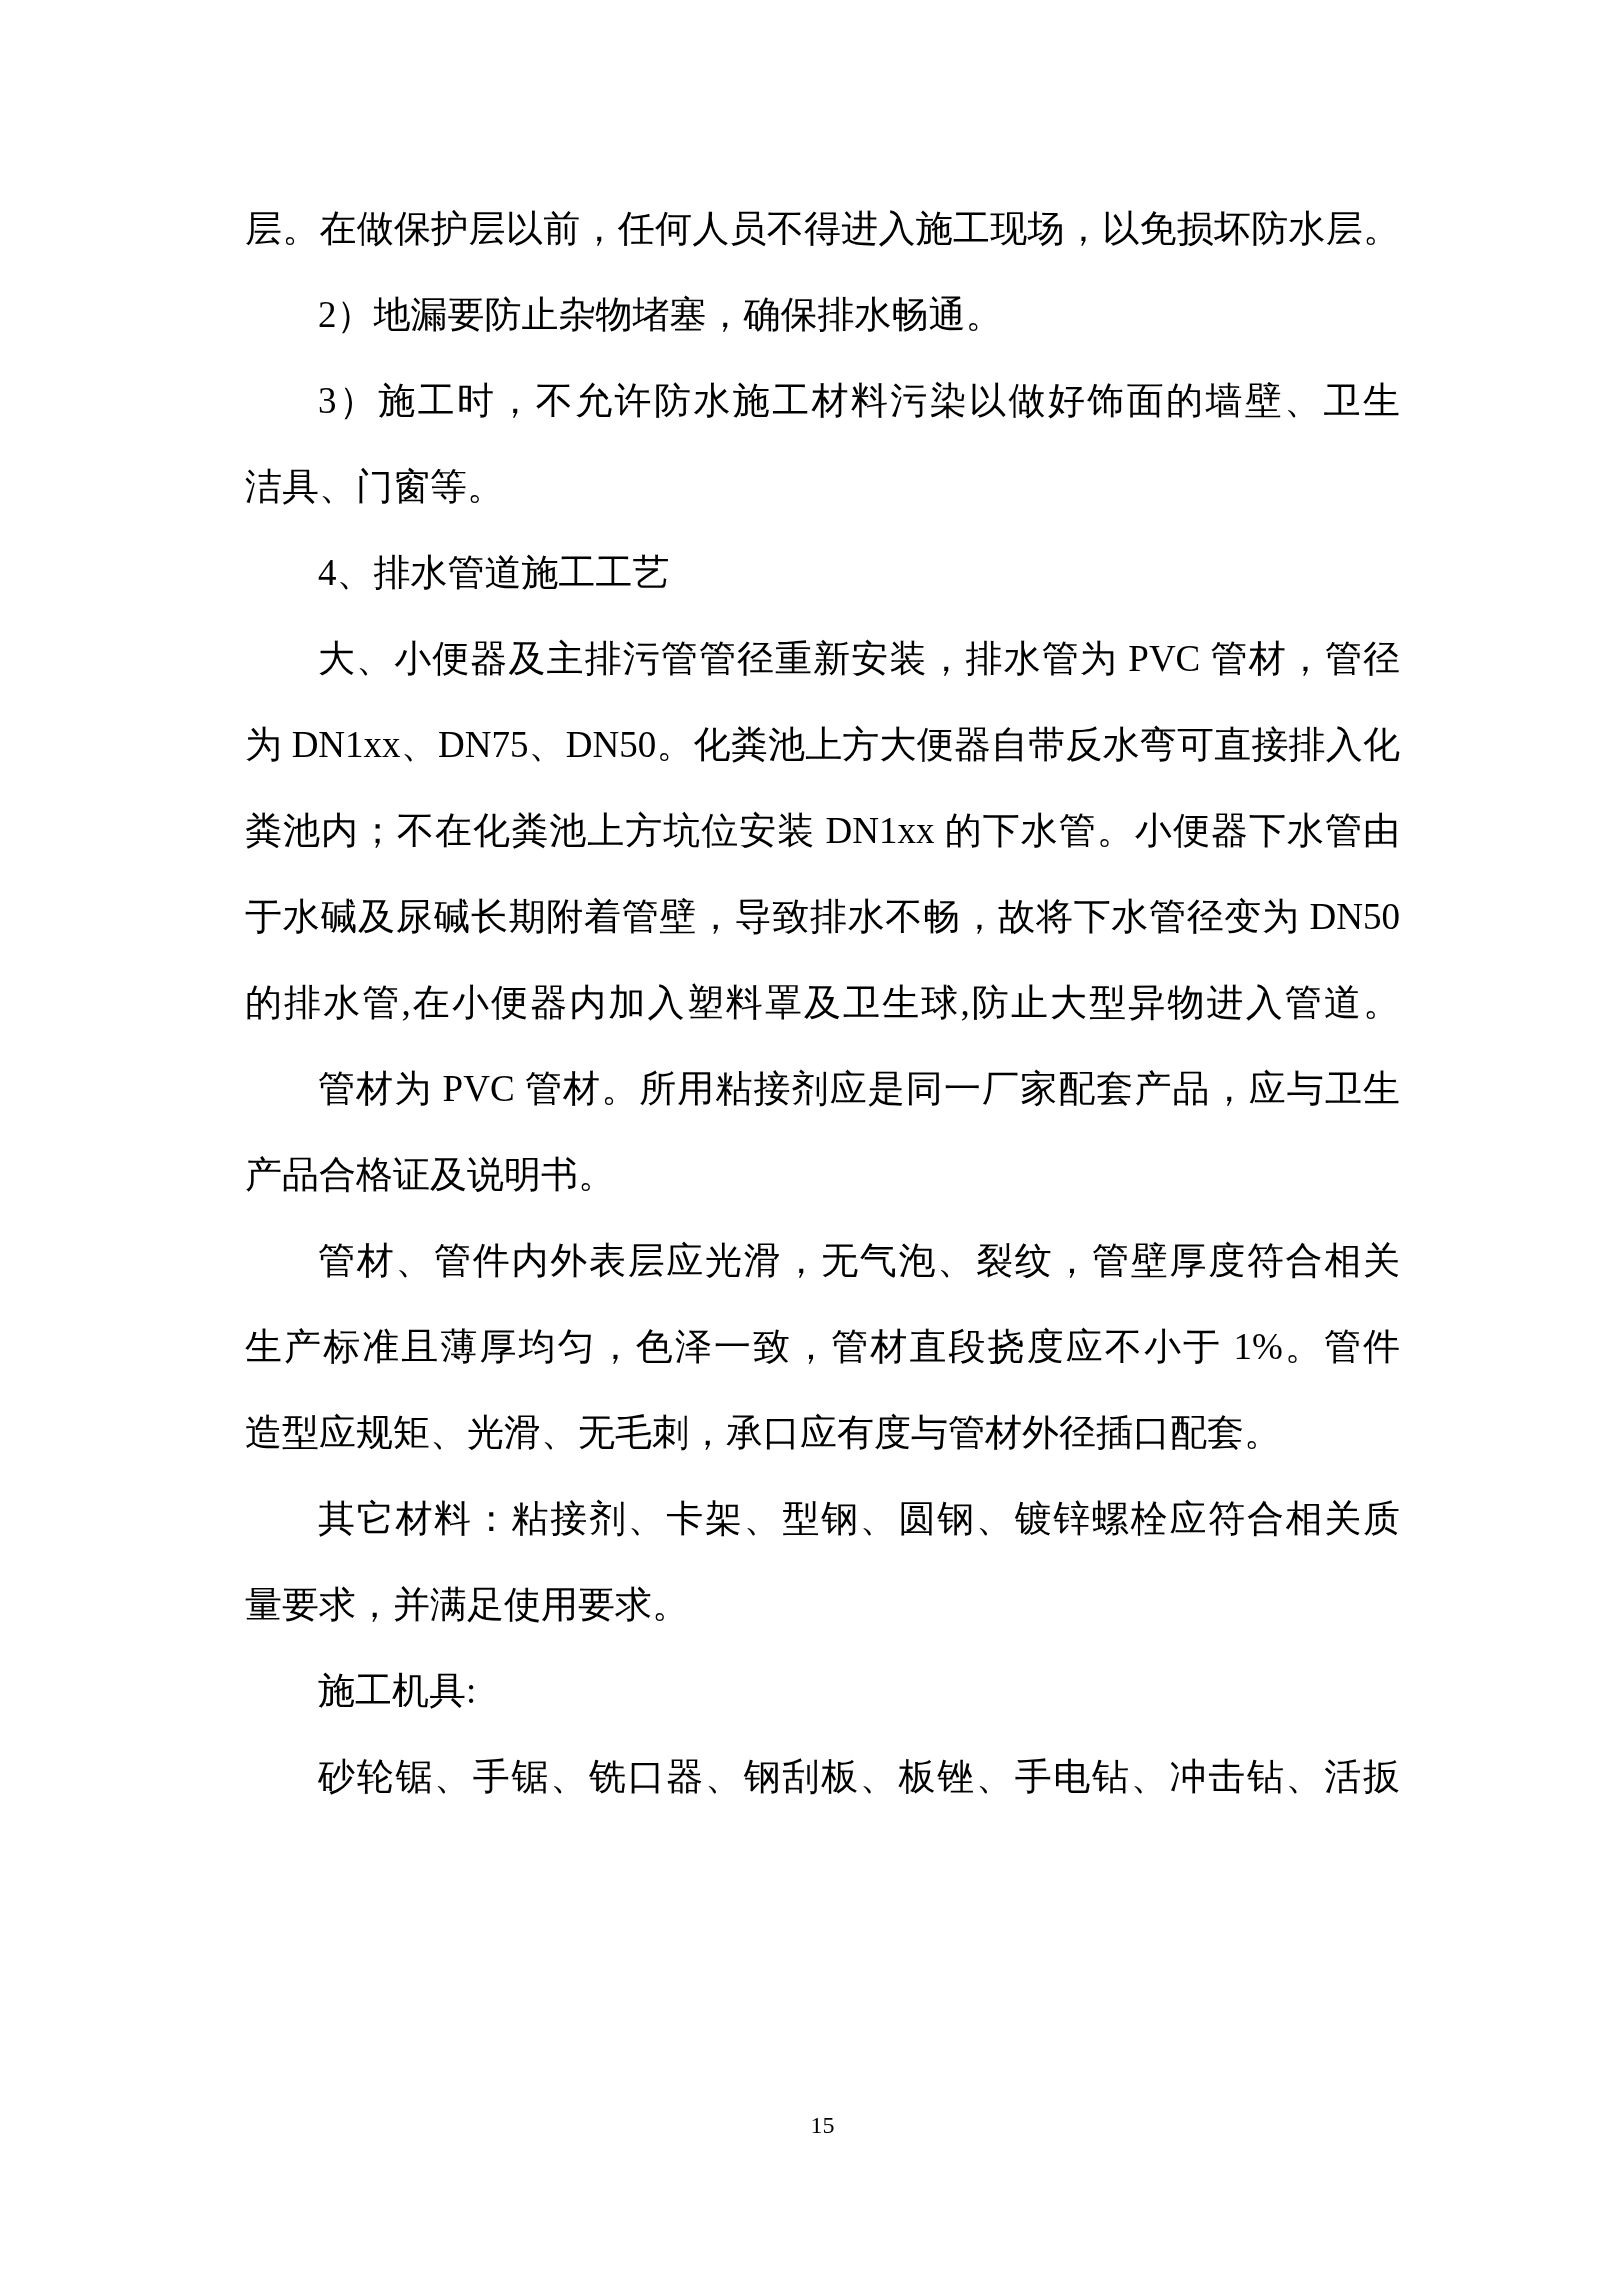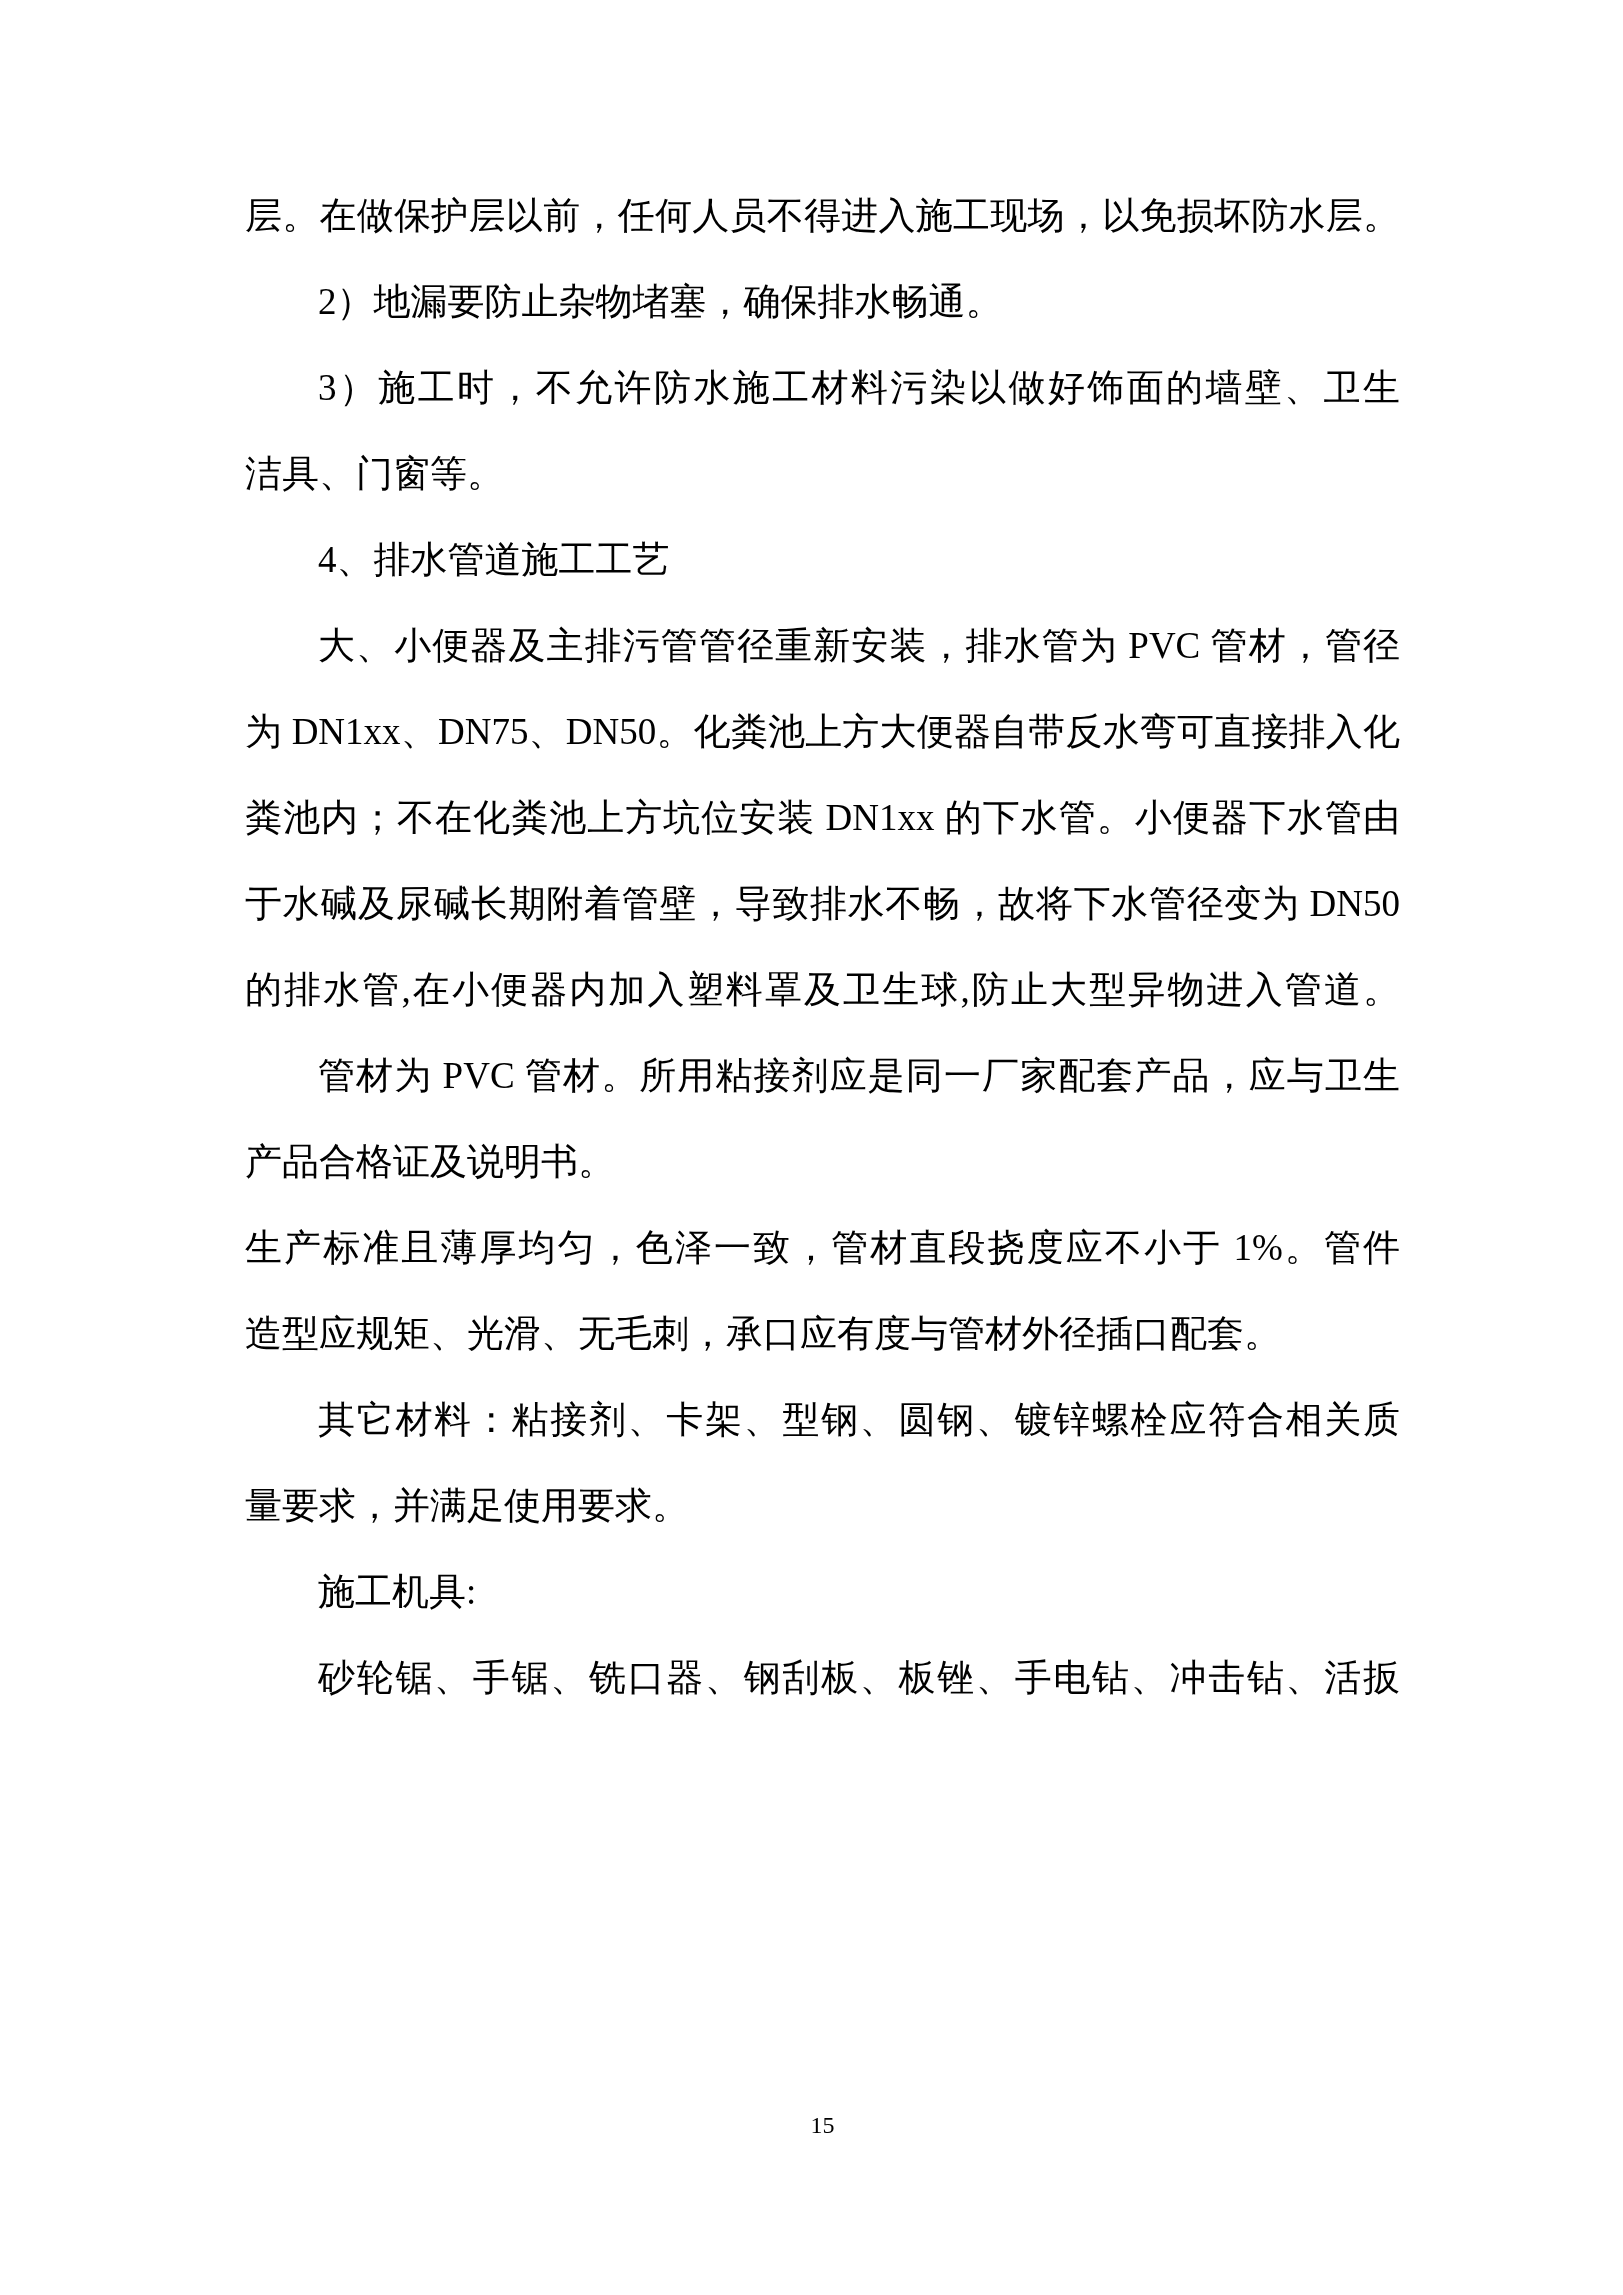--- a/index.html
+++ b/index.html
@@ -12,21 +12,21 @@
     width: 1623px;
     height: 2295px;
     background: #ffffff;
     color: #000000;
     font-family: "Liberation Serif", "DejaVu Serif", serif;
     overflow: hidden;
   }
   .doc-content {
     position: absolute;
     left: 245px;
-    top: 173px;
+    top: 186px;
     width: 1155px;
   }
   .line {
     font-size: 37px;
     height: 86px;
     line-height: 86px;
     white-space: pre;
     letter-spacing: 0;
   }
   .line.just {
@@ -58,20 +58,21 @@
       <div class="line indent just">3）施工时，不允许防水施工材料污染以做好饰面的墙壁、卫生</div>
       <div class="line">洁具、门窗等。</div>
       <div class="line indent">4、排水管道施工工艺</div>
       <div class="line indent just">大、小便器及主排污管管径重新安装，排水管为 PVC 管材，管径</div>
       <div class="line just">为 DN1xx、DN75、DN50。化粪池上方大便器自带反水弯可直接排入化</div>
       <div class="line just">粪池内；不在化粪池上方坑位安装 DN1xx 的下水管。小便器下水管由</div>
       <div class="line just">于水碱及尿碱长期附着管壁，导致排水不畅，故将下水管径变为 DN50</div>
       <div class="line just">的排水管,在小便器内加入塑料罩及卫生球,防止大型异物进入管道。</div>
       <div class="line indent just">管材为 PVC 管材。所用粘接剂应是同一厂家配套产品，应与卫生</div>
       <div class="line">产品合格证及说明书。</div>
+      <div class="line indent just">管材、管件内外表层应光滑，无气泡、裂纹，管壁厚度符合相关</div>
       <div class="line just">生产标准且薄厚均匀，色泽一致，管材直段挠度应不小于 1%。管件</div>
       <div class="line">造型应规矩、光滑、无毛刺，承口应有度与管材外径插口配套。</div>
       <div class="line indent just">其它材料：粘接剂、卡架、型钢、圆钢、镀锌螺栓应符合相关质</div>
       <div class="line">量要求，并满足使用要求。</div>
       <div class="line indent">施工机具:</div>
       <div class="line indent just">砂轮锯、手锯、铣口器、钢刮板、板锉、手电钻、冲击钻、活扳</div>
     </div>
   <div class="footer">15</div>
 </div>
 

